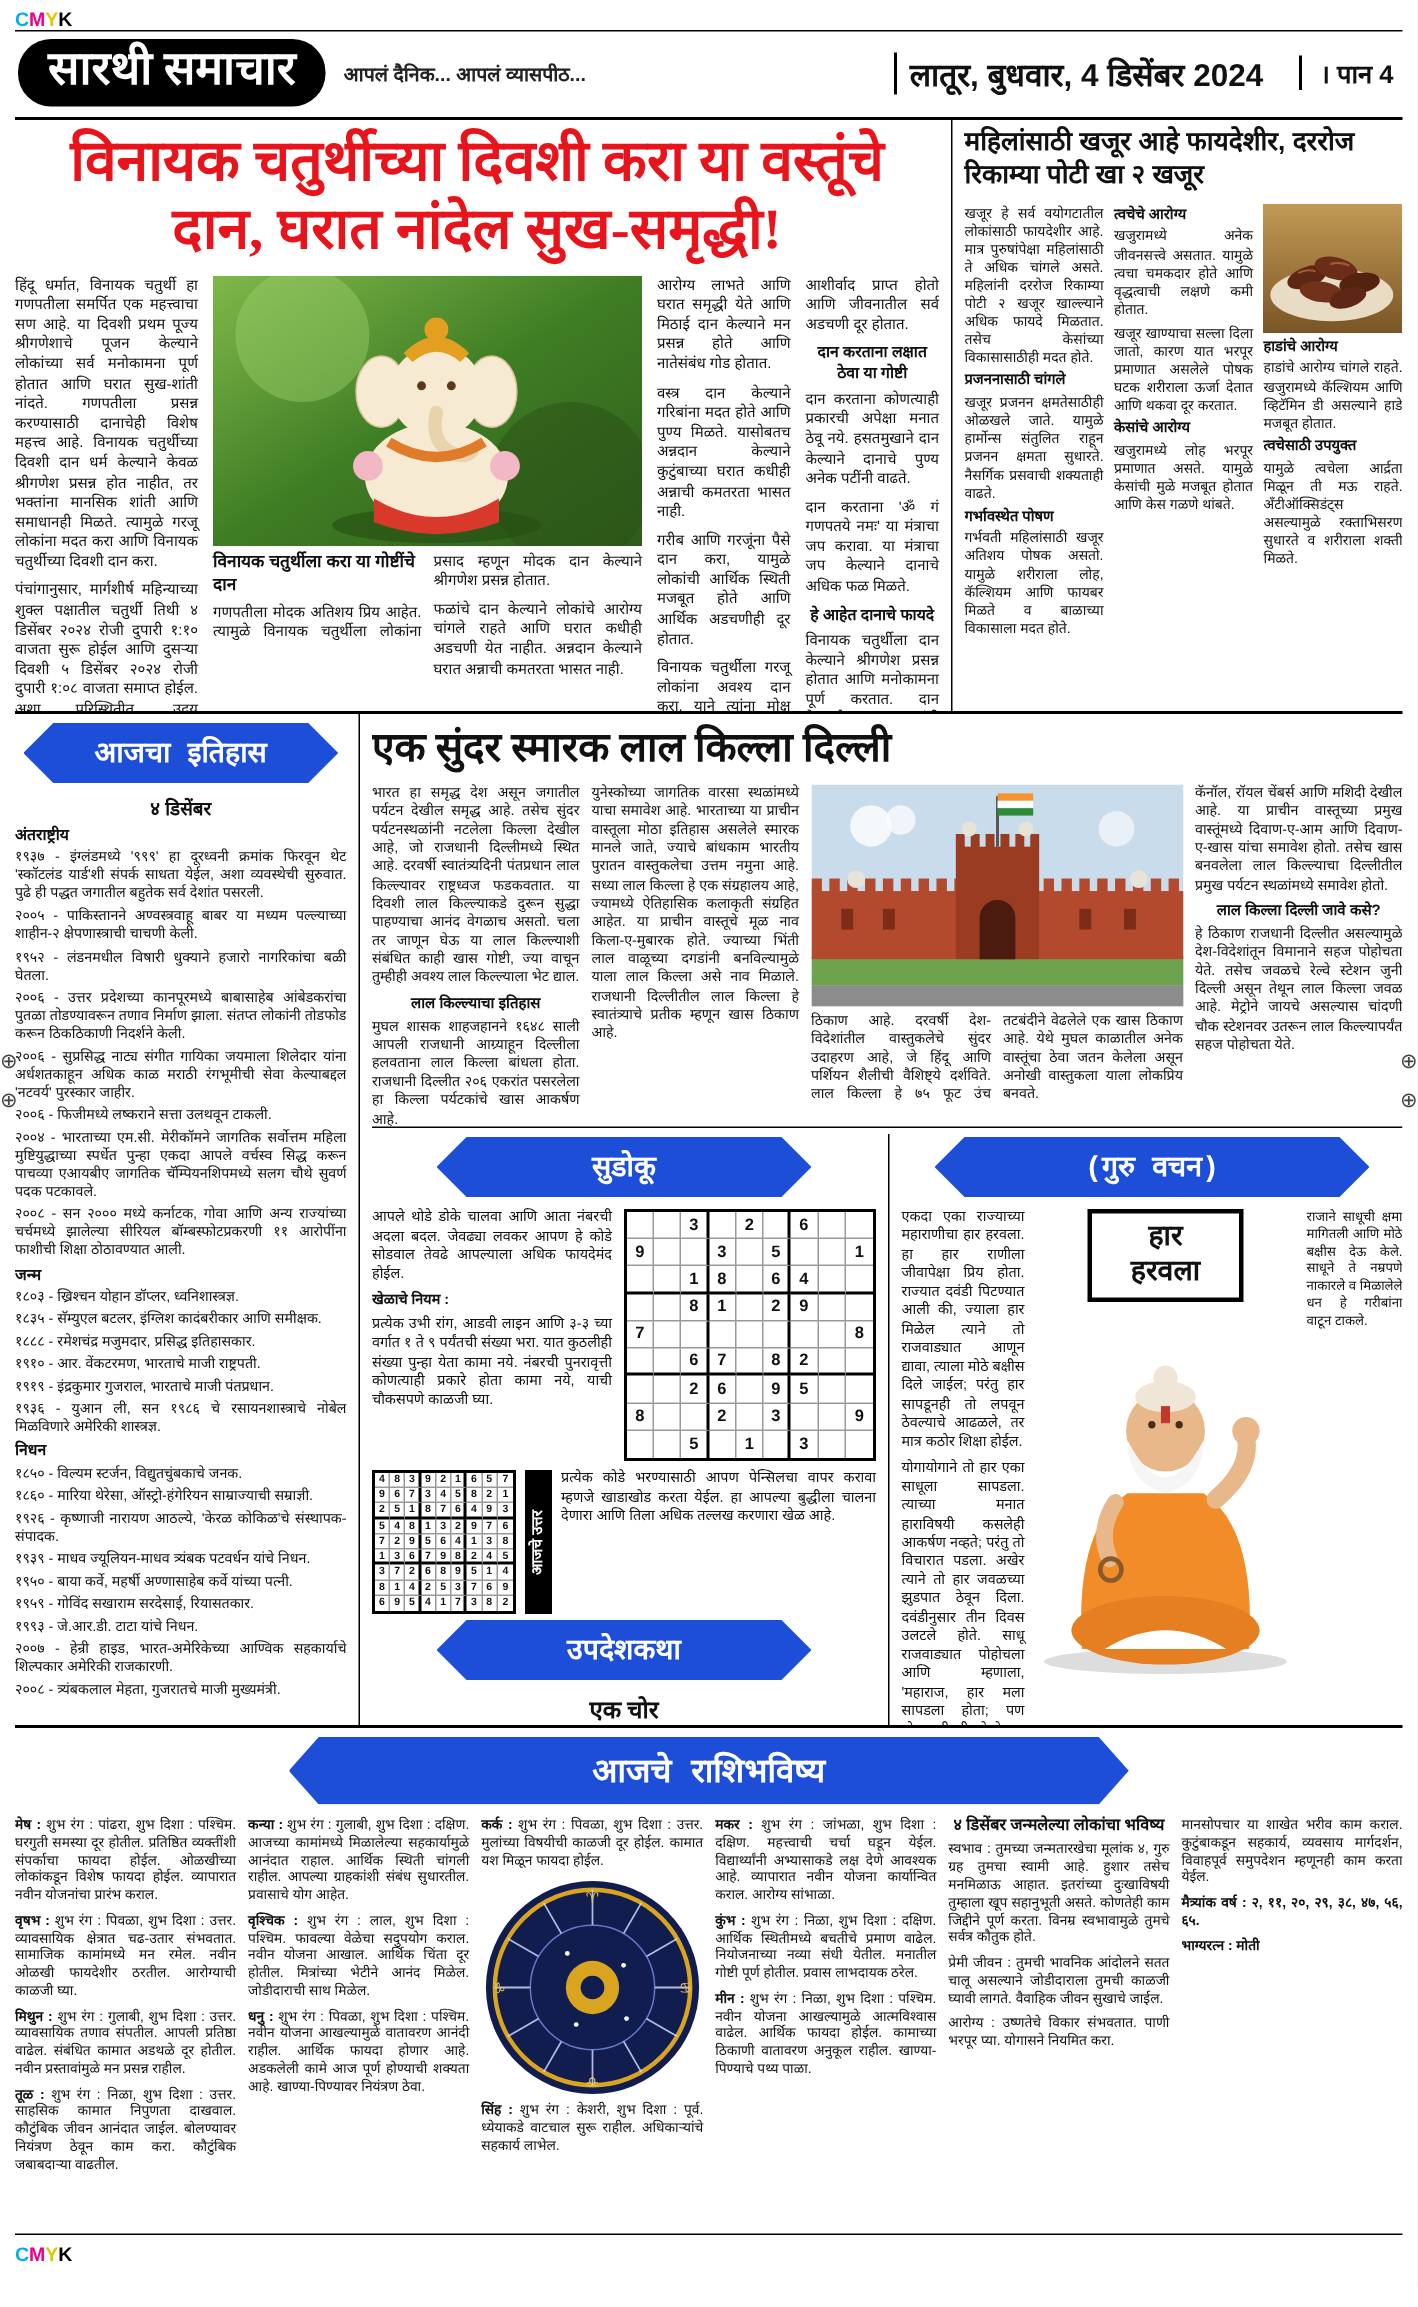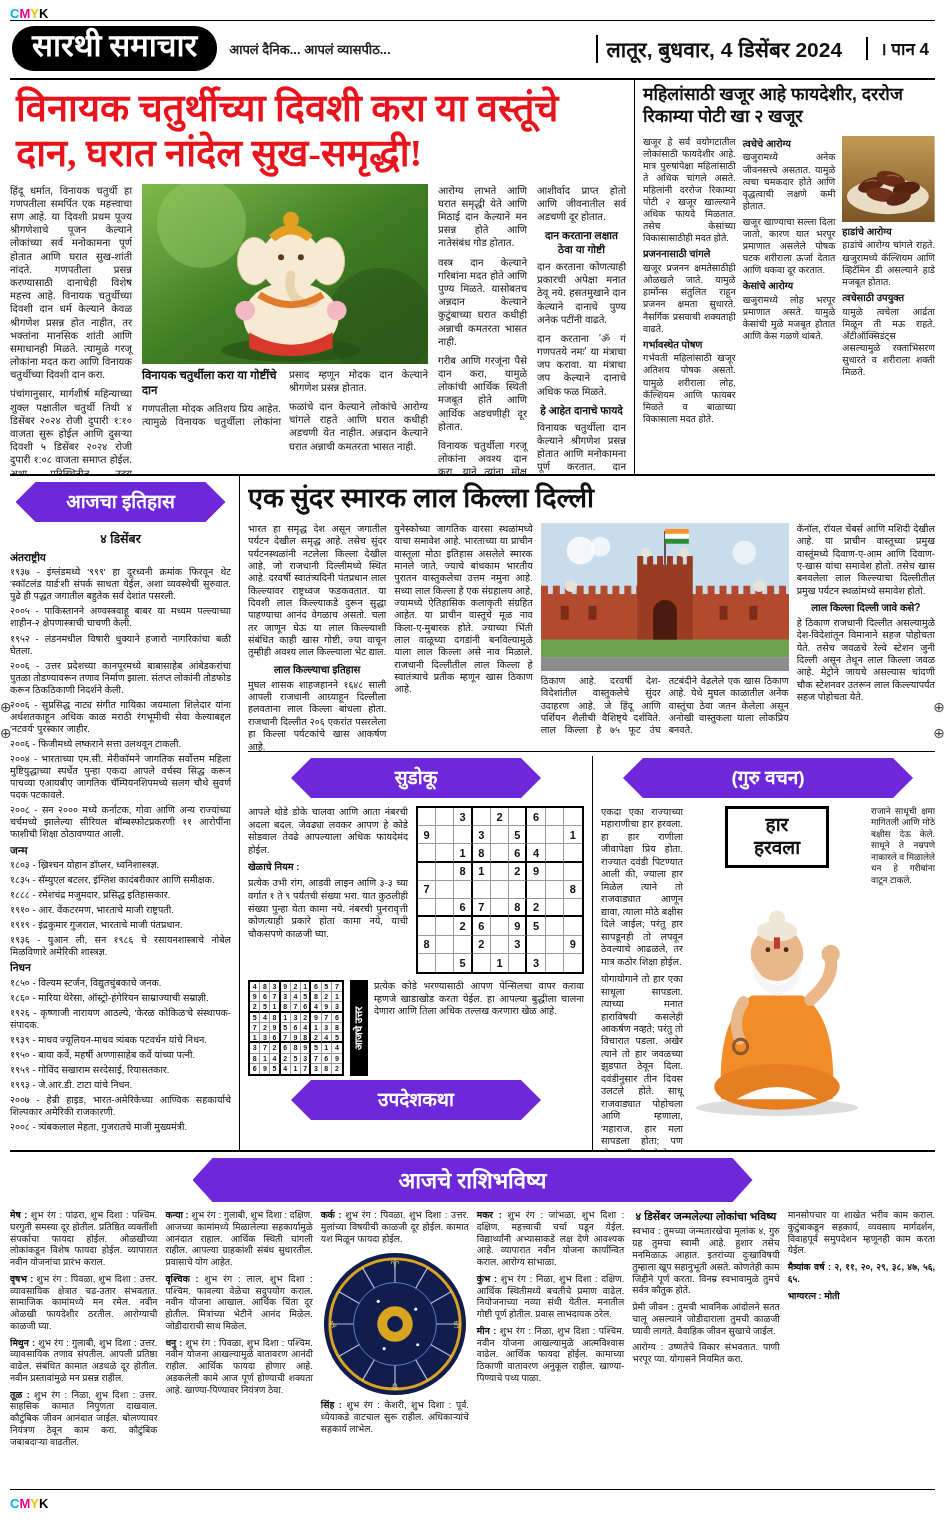--- a/index.html
+++ b/index.html
@@ -13,26 +13,26 @@
   .marks-bottom{height:20px;margin-top:4px}
   .reg{position:absolute;font-size:14px;color:#444;line-height:1}
   .reg.l1{left:0;top:700px}.reg.l2{left:0;top:726px}.reg.r1{right:0;top:700px}.reg.r2{right:0;top:726px}
   
   .masthead{display:flex;align-items:center;gap:12px;border-top:1px solid #000;border-bottom:2px solid #000;padding:5px 2px 7px;height:60px}
   .mast-title{background:#000;color:#fff;font-weight:bold;font-size:31px;line-height:1.05;padding:4px 20px 9px;border-radius:22px;font-family:"Liberation Serif","DejaVu Serif",serif;white-space:nowrap}
   .mast-tag{font-size:13px;font-weight:bold;color:#222}
   .mast-date{margin-left:auto;font-size:21px;font-weight:bold;border-left:2px solid #000;padding-left:8px;white-space:nowrap}
   .mast-page{font-size:17px;font-weight:bold;border-left:2px solid #000;padding-left:12px;margin-left:12px;padding-right:4px;white-space:nowrap}
   
-  .ribbon{background:#6d28d9;color:#fff;font-weight:bold;text-align:center;padding:6px 26px 8px;font-size:19px;margin:2px auto 8px;clip-path:polygon(0 50%,20px 0,calc(100% - 20px) 0,100% 50%,calc(100% - 20px) 100%,20px 100%);font-family:Liberation Sans, sans-serif;white-space:nowrap}
+  .ribbon{background:#1d4ed8;color:#fff;font-weight:bold;text-align:center;padding:6px 26px 8px;font-size:19px;margin:2px auto 8px;clip-path:polygon(0 50%,20px 0,calc(100% - 20px) 0,100% 50%,calc(100% - 20px) 100%,20px 100%);font-family:Liberation Mono, monospace;white-space:nowrap}
   .w200{width:210px}.w240{width:250px}.w280{width:290px}.w560{width:560px;font-size:22px}
   
   .lead-wrap{display:flex;height:396px;overflow:hidden;border-bottom:2px solid #000}
   .lead-left{flex:1;padding:4px 8px 4px 0;border-right:1px solid #000}
-  .lead-head{color:#e8131b;font-weight:bold;text-align:left;font-size:38px;line-height:1.18;padding:2px 6px 8px;font-family:"Liberation Serif","DejaVu Serif",serif}
+  .lead-head{color:#e8131b;font-weight:bold;text-align:center;font-size:38px;line-height:1.18;padding:2px 6px 8px;font-family:"Liberation Serif","DejaVu Serif",serif}
   .lead-body{display:flex;gap:10px}
   .colA{width:122px}.colB{width:286px}.colC,.colD{flex:1}
   .lp{font-size:10px;text-align:justify;line-height:1.32;margin-bottom:6px}
   .lp.sub{font-weight:bold;text-align:center;font-size:10.5px;margin:3px 0}
   .photo-ganesh{width:100%;height:180px;display:block}
   .colB-under{column-count:2;column-gap:8px;margin-top:4px}
   .caption{font-weight:bold;font-size:11.5px;line-height:1.3;margin-bottom:4px}
   
   .khajur{width:300px;padding:2px 0 4px 8px}
   .khajur-head{font-weight:bold;font-size:17.5px;line-height:1.25;margin:2px 0 8px;font-family:Liberation Sans, sans-serif}
@@ -500,20 +500,21 @@
                 <div>8</div>
                 <div>2</div>
               </div>
             <div class="sol-label">आजचे उत्तर</div>
             <div class="tipcol">
               <p class="sp">प्रत्येक कोडे भरण्यासाठी आपण पेन्सिलचा वापर करावा म्हणजे खाडाखोड करता येईल. हा आपल्या बुद्धीला चालना देणारा आणि तिला अधिक तल्लख करणारा खेळ आहे.</p>
             </div>
           </div>
 
           <div class="ribbon w240">उपदेशकथा</div>
+          <h3 class="upd-sub">एक चोर</h3>
 
         </div>
 
         <aside class="guru">
           <div class="ribbon w280">(गुरु वचन)</div>
           <div class="guru-grid">
             <div class="guru-colA">
               <p class="gp">एकदा एका राज्याच्या महाराणीचा हार हरवला. हा हार राणीला जीवापेक्षा प्रिय होता. राज्यात दवंडी पिटण्यात आली की, ज्याला हार मिळेल त्याने तो राजवाड्यात आणून द्यावा, त्याला मोठे बक्षीस दिले जाईल; परंतु हार सापडूनही तो लपवून ठेवल्याचे आढळले, तर मात्र कठोर शिक्षा होईल.</p>
               <p class="gp">योगायोगाने तो हार एका साधूला सापडला. त्याच्या मनात हाराविषयी कसलेही आकर्षण नव्हते; परंतु तो विचारात पडला. अखेर त्याने तो हार जवळच्या झुडपात ठेवून दिला. दवंडीनुसार तीन दिवस उलटले होते. साधू राजवाड्यात पोहोचला आणि म्हणाला, 'महाराज, हार मला सापडला होता; पण मोहापायी मी तो ठेवला नाही. आज चौथा दिवशी हा आला.'</p>
             </div>

